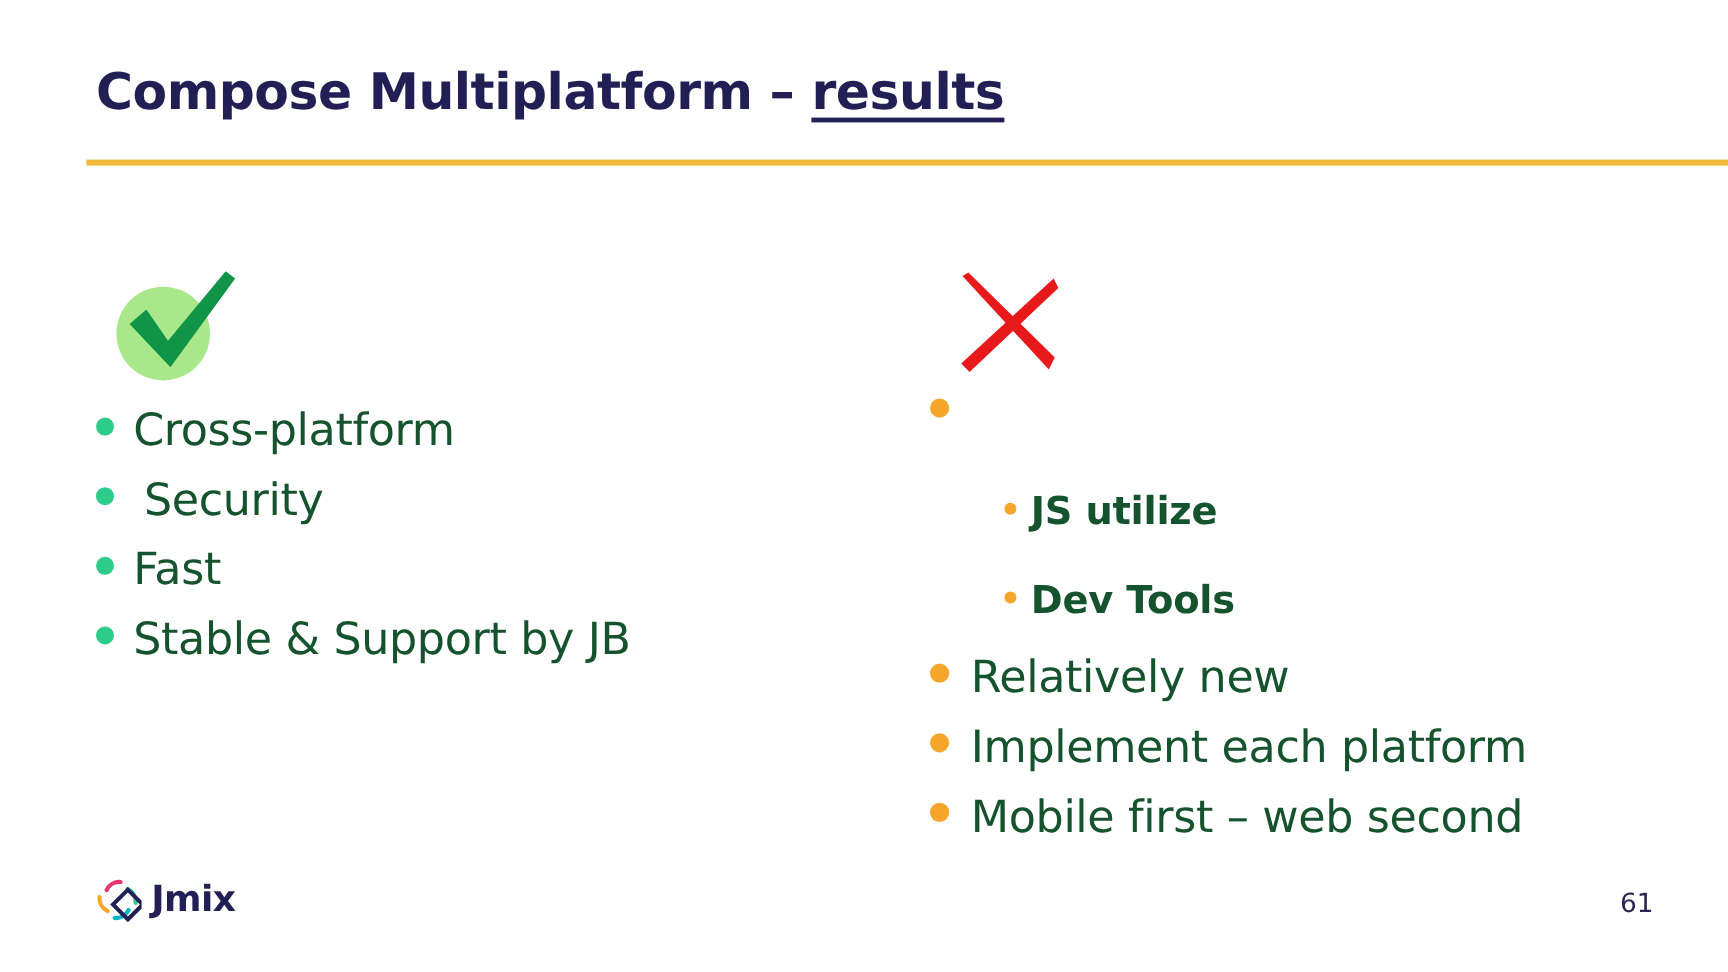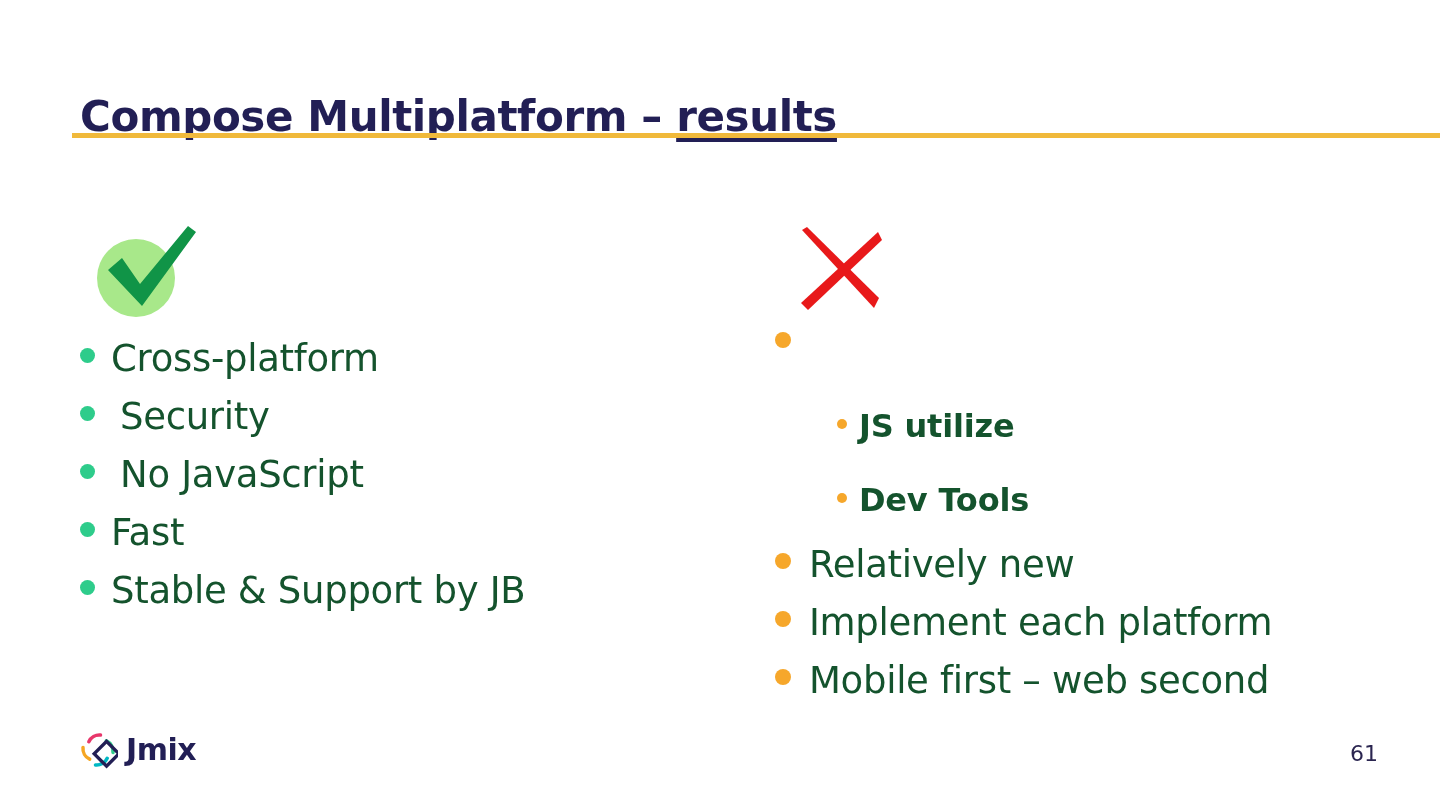--- a/index.html
+++ b/index.html
@@ -26,21 +26,20 @@
   .title {
     position: absolute;
     left: 80px;
     top: 52px;
     font-family: "DejaVu Sans", sans-serif;
     font-size: 42px;
     font-weight: bold;
     letter-spacing: -0.4px;
     color: #221F55;
     white-space: nowrap;
-    margin-top: 40px;
   }
   .title .underlined {
     text-decoration: underline;
     text-decoration-thickness: 4px;
     text-underline-offset: 7px;
   }
 
   .title-rule {
     position: absolute;
     left: 72px;
@@ -196,24 +195,20 @@
     <div class="bullet-row">
       <span class="dot green"></span>
       <span class="li-text">Cross-platform</span>
     </div>
 
     <div class="bullet-row">
       <span class="dot green"></span>
       <span class="li-text indent">Security</span>
     </div>
 
-    <div class="bullet-row">
-      <span class="dot green"></span>
-      <span class="li-text indent">No JavaScript</span>
-    </div>
 
     <div class="bullet-row">
       <span class="dot green"></span>
       <span class="li-text">Fast</span>
     </div>
 
     <div class="bullet-row">
       <span class="dot green"></span>
       <span class="li-text">Stable &amp; Support by JB</span>
     </div>

